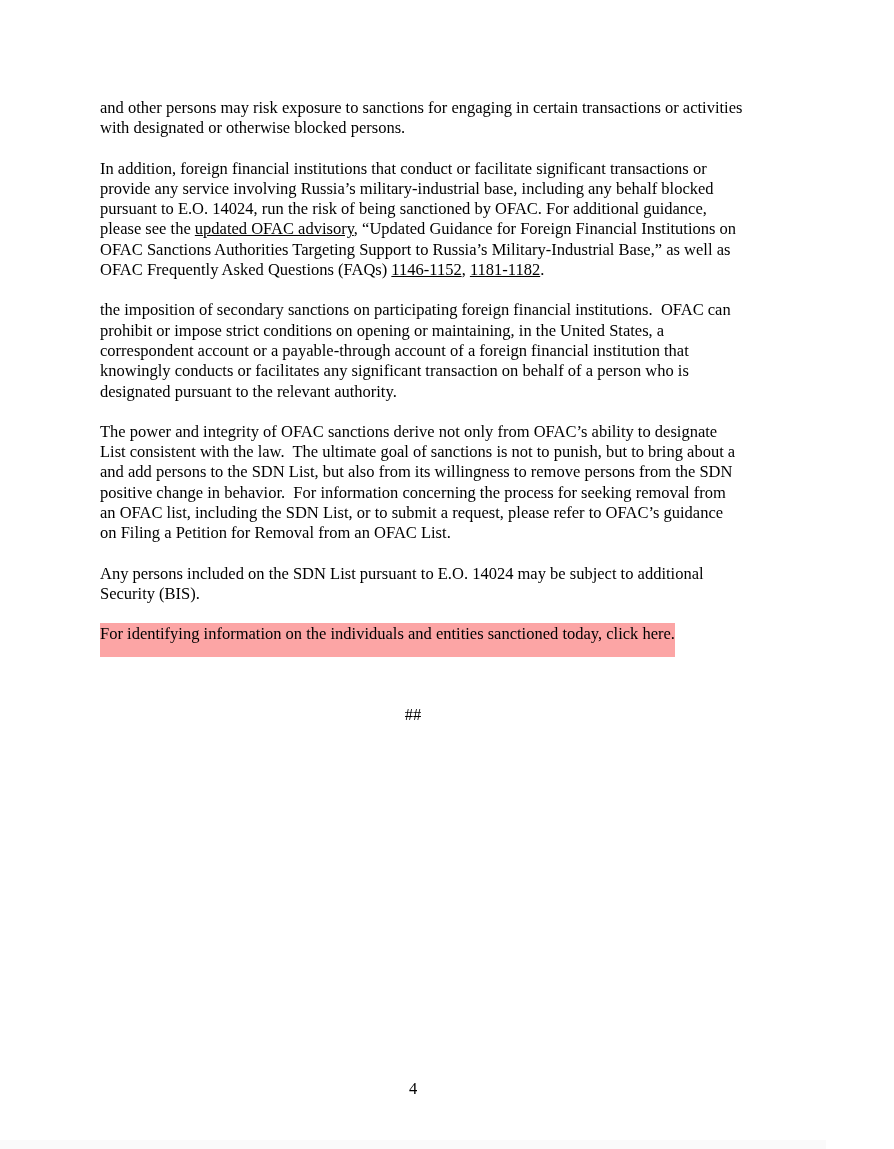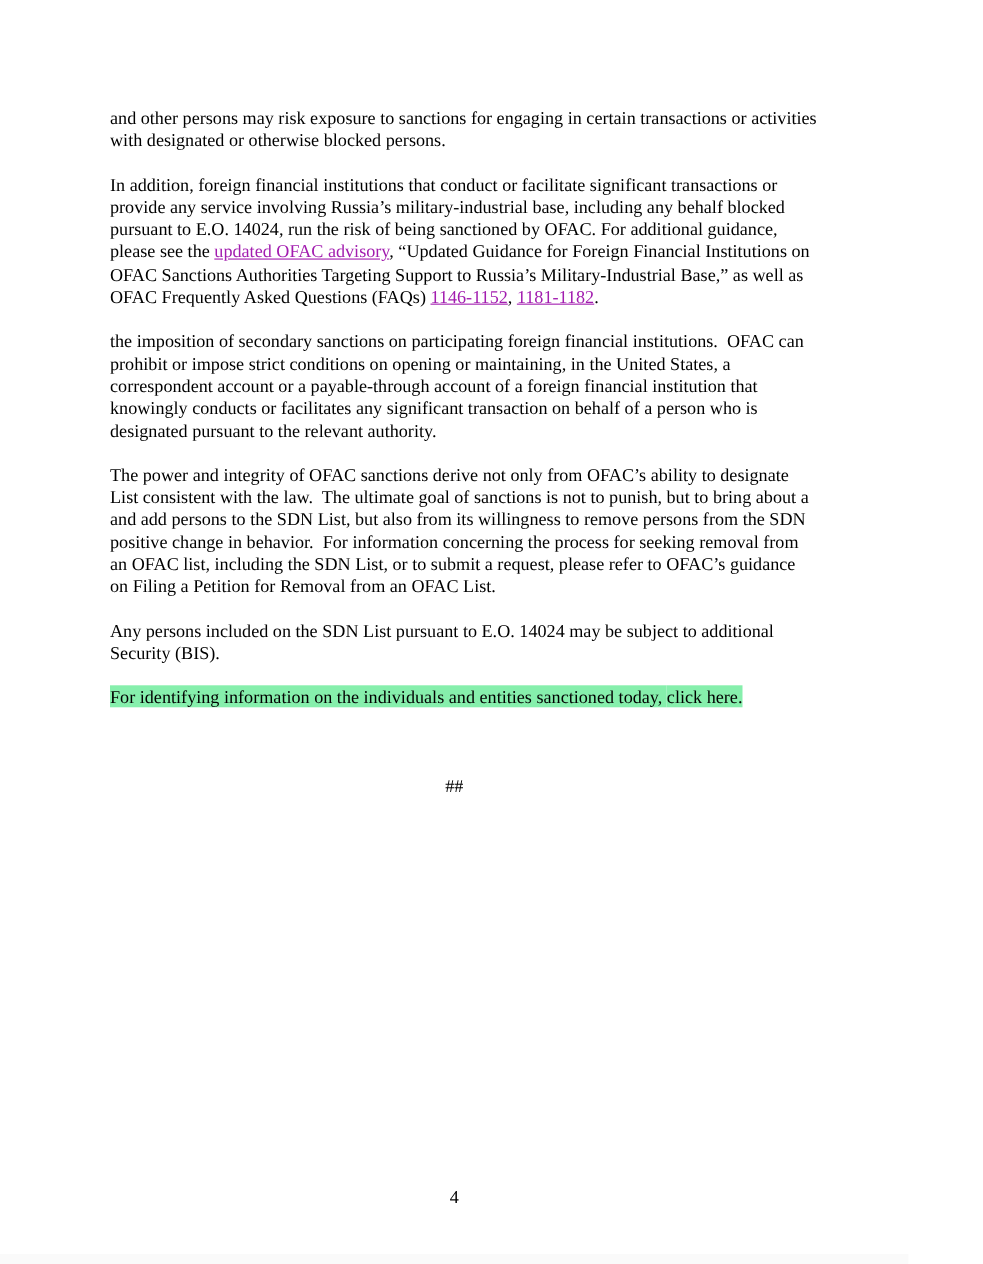--- a/index.html
+++ b/index.html
@@ -20,28 +20,28 @@
     position: absolute;
     left: 100px;
     top: 98px;
     width: 700px;
     font-size: 16.5px;
     line-height: 20.3px;
   }
   .para { margin: 0 0 20px 0; }
   .line { white-space: pre; }
   a.link {
-    color: #a21caf;
+    color: #000000;
     text-decoration: underline;
     cursor: pointer;
   }
   .hl {
-    background: #86efac;
+    background: #fca5a5;
     padding-top: 1px;
-    padding-bottom: 0;
+    padding-bottom: 14px;
   }
   .end-mark {
     position: absolute;
     top: 705px;
     left: 0;
     width: 100%;
     text-align: center;
     font-size: 16.5px;
     line-height: 20px;
   }

